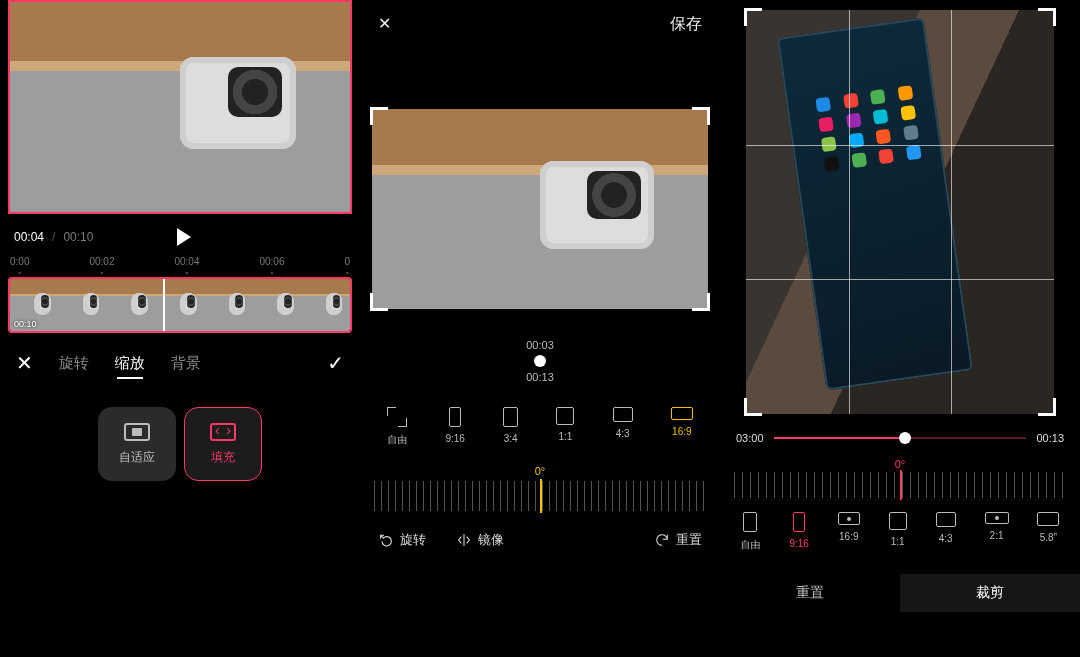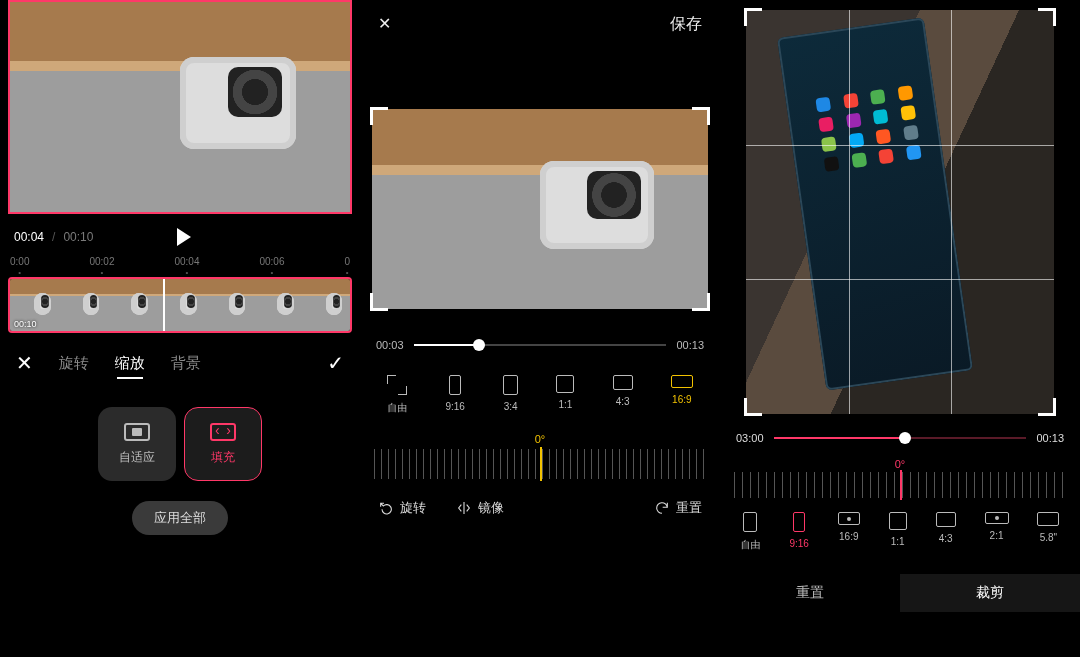--- a/index.html
+++ b/index.html
@@ -120,21 +120,21 @@
     border:none; border-radius:20px; font-size:13px; cursor:pointer;
   }
 
   
   .p2 .topbar{ display:flex; justify-content:space-between; padding:14px 18px; font-size:16px;}
   .p2 .canvas{
     margin:60px 12px 0; height:200px; position:relative;
   }
   .p2 .canvas .fake-img{ position:absolute; inset:0;}
   .p2 .range{
-    display:flex; align-items:center; gap:10px; padding:30px 16px 18px; font-size:11px; color:#bbb;
+    display:flex; align-items:center; gap:10px; padding:30px 16px 18px; font-size:11px; color:#bbb;flex-direction:column;
   }
   .p2 .range .track{
     flex:1; height:2px; background:#444; position:relative;
   }
   .p2 .range .prog{ position:absolute; left:0; top:0; bottom:0; background:#fff;}
   .p2 .range .knob{
     position:absolute; top:50%; width:12px; height:12px; border-radius:50%;
     background:#fff; transform:translate(-50%,-50%);
   }
   .p2 .ratios{
@@ -262,21 +262,20 @@
     <div class="mode">
       <div class="ic fit"></div>
       <span>自适应</span>
     </div>
     <div class="mode active">
       <div class="ic fill"></div>
       <span>填充</span>
     </div>
   </div>
 
-  <button class="apply">应用全部</button>
 </div>
 
 <div class="panel p2">
   <div class="topbar">
     <span>✕</span>
     <span>保存</span>
   </div>
 
   <div class="canvas">
     <div class="fake-img"></div>

